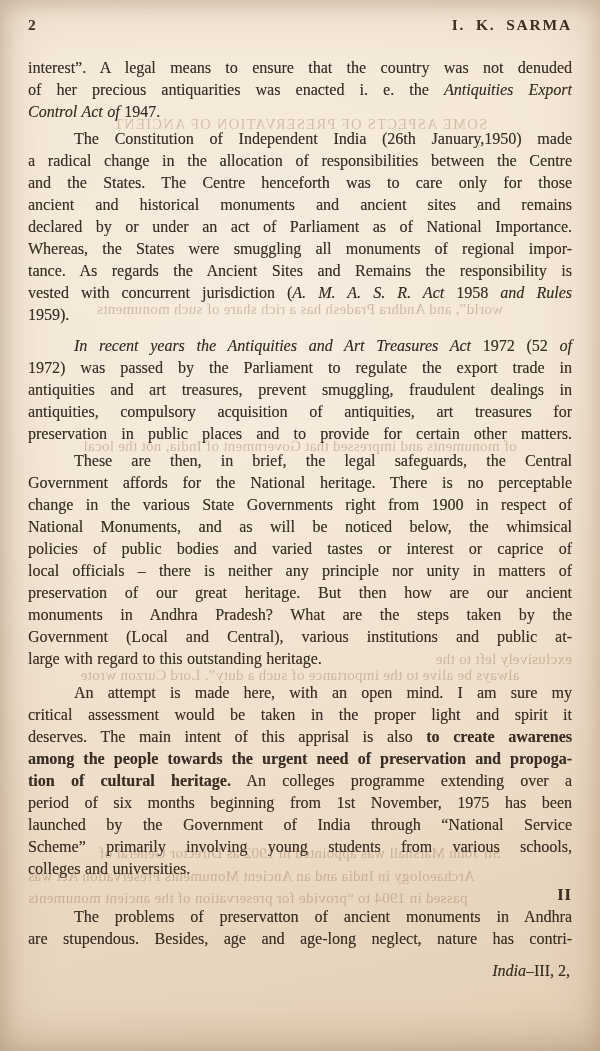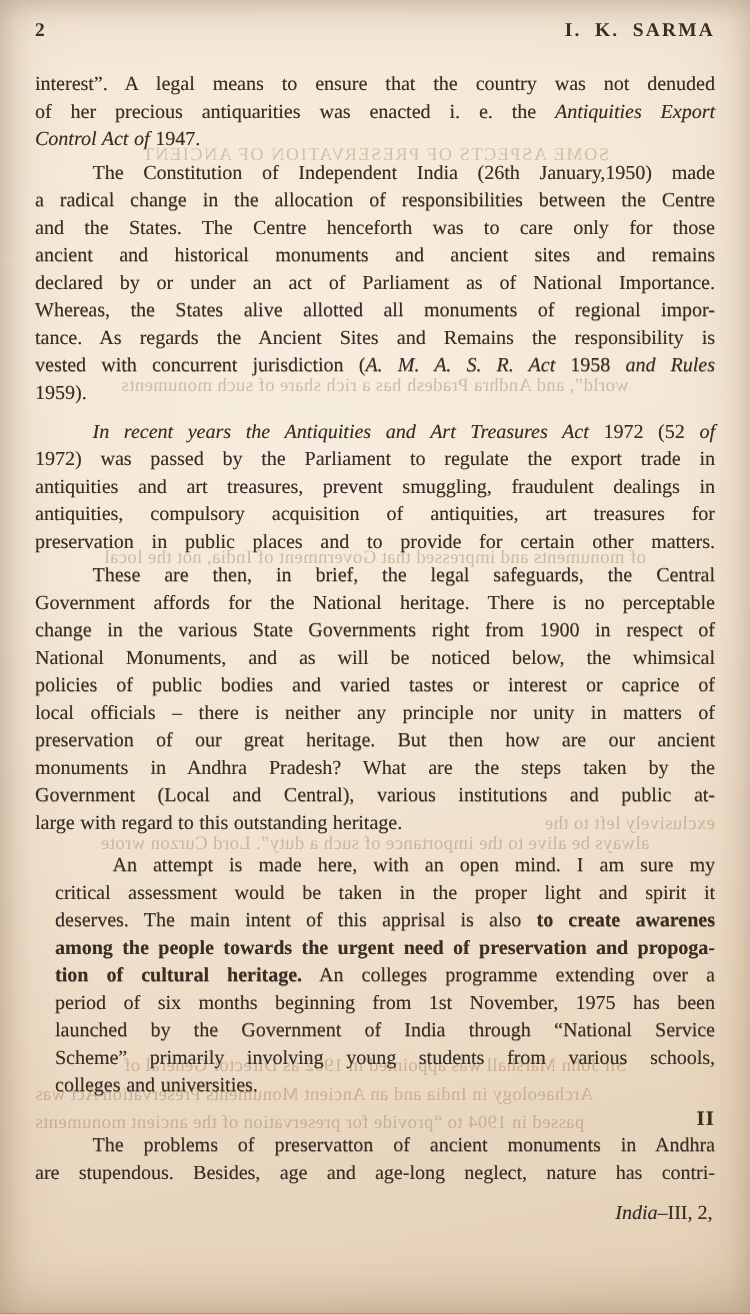--- a/index.html
+++ b/index.html
@@ -76,21 +76,21 @@
           <div class="line just"><span>interest”. A legal means to ensure that the country was not denuded</span></div>
           <div class="line just"><span>of her precious antiquarities was enacted i. e. the </span><span class="it">Antiquities Export</span></div>
           <div class="line"><span class="it">Control Act of </span><span>1947.</span></div>
         </div>
         <div class="para ind" style="margin-top: 5px;">
           <div class="line just"><span>The Constitution of Independent India (26th January,1950) made</span></div>
           <div class="line just"><span>a radical change in the allocation of responsibilities between the Centre</span></div>
           <div class="line just"><span>and the States. The Centre henceforth was to care only for those</span></div>
           <div class="line just"><span>ancient and historical monuments and ancient sites and remains</span></div>
           <div class="line just"><span>declared by or under an act of Parliament as of National Importance.</span></div>
-          <div class="line just"><span>Whereas, the States alive allotted all monuments of regional impor-</span></div>
+          <div class="line just"><span>Whereas, the States were smuggling all monuments of regional impor-</span></div>
           <div class="line just"><span>tance. As regards the Ancient Sites and Remains the responsibility is</span></div>
           <div class="line just"><span>vested with concurrent jurisdiction (</span><span class="it">A. M. A. S. R. Act </span><span>1958 </span><span class="it">and Rules</span></div>
           <div class="line"><span>1959).</span></div>
         </div>
         <div class="para ind" style="margin-top: 9px;">
           <div class="line just"><span class="it">In recent years the Antiquities and Art Treasures Act </span><span>1972 (52 </span><span class="it">of</span></div>
           <div class="line just"><span>1972) was passed by the Parliament to regulate the export trade in</span></div>
           <div class="line just"><span>antiquities and art treasures, prevent smuggling, fraudulent dealings in</span></div>
           <div class="line just"><span>antiquities, compulsory acquisition of antiquities, art treasures for</span></div>
           <div class="line just"><span>preservation in public places and to provide for certain other matters.</span></div>
@@ -100,21 +100,21 @@
           <div class="line just"><span>Government affords for the National heritage. There is no perceptable</span></div>
           <div class="line just"><span>change in the various State Governments right from 1900 in respect of</span></div>
           <div class="line just"><span>National Monuments, and as will be noticed below, the whimsical</span></div>
           <div class="line just"><span>policies of public bodies and varied tastes or interest or caprice of</span></div>
           <div class="line just"><span>local officials – there is neither any principle nor unity in matters of</span></div>
           <div class="line just"><span>preservation of our great heritage. But then how are our ancient</span></div>
           <div class="line just"><span>monuments in Andhra Pradesh? What are the steps taken by the</span></div>
           <div class="line just"><span>Government (Local and Central), various institutions and public at-</span></div>
           <div class="line"><span>large with regard to this outstanding heritage.</span></div>
         </div>
-        <div class="para ind" style="margin-top: 12px; margin-left: 16px;">
+        <div class="para ind" style="margin-top: 12px;">
           <div class="line just"><span>An attempt is made here, with an open mind. I am sure my</span></div>
           <div class="line just"><span>critical assessment would be taken in the proper light and spirit it</span></div>
           <div class="line just"><span>deserves. The main intent of this apprisal is also </span><span class="bo">to create awarenes</span></div>
           <div class="line just"><span class="bo">among the people towards the urgent need of preservation and propoga-</span></div>
           <div class="line just"><span class="bo">tion of cultural heritage.</span><span> An colleges programme extending over a</span></div>
           <div class="line just"><span>period of six months beginning from 1st November, 1975 has been</span></div>
           <div class="line just"><span>launched by the Government of India through “National Service</span></div>
           <div class="line just"><span>Scheme” primarily involving young students from various schools,</span></div>
           <div class="line"><span>colleges and universities.</span></div>
         </div>

